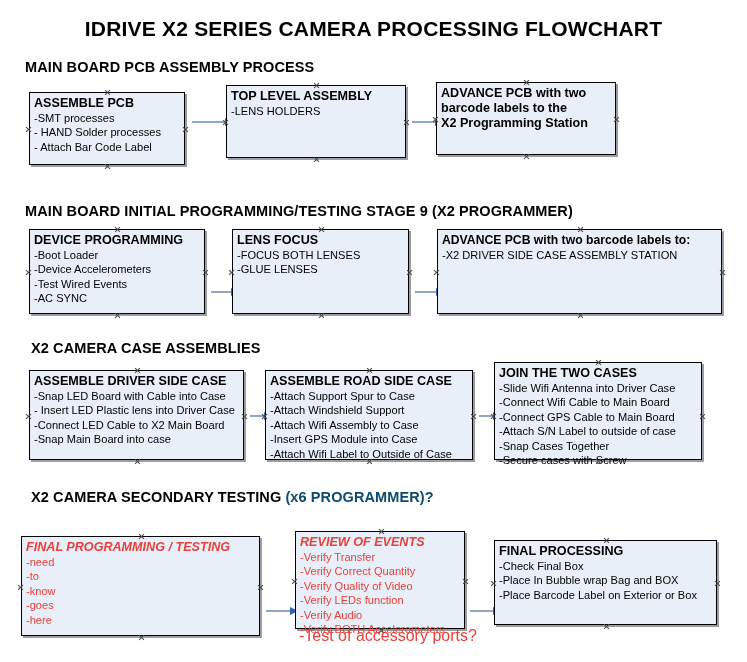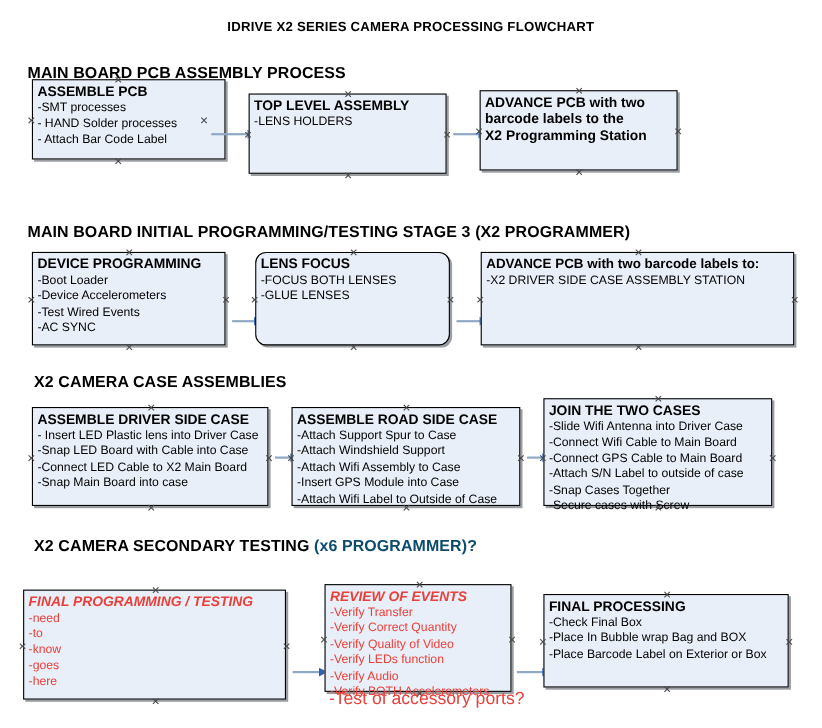--- a/index.html
+++ b/index.html
@@ -20,21 +20,21 @@
     left: 0; top: 0;
     width: 747px;
     height: 662px;
   }
 
   .title {
     position: absolute;
     left: 0; top: 17px;
     width: 747px;
     text-align: center;
-    font-size: 12px;
+    font-size: 21px;
     font-weight: bold;
     color: #000000;
     letter-spacing: 0.2px;
     white-space: nowrap;
   }
 
   .section-head {
     position: absolute;
     font-size: 14.5px;
     font-weight: bold;
@@ -117,21 +117,21 @@
 </style>
 </head>
 <body>
 
 <div id="canvas">
 
   <div class="title">IDRIVE X2  SERIES CAMERA PROCESSING FLOWCHART</div>
 
   <div class="section-head" style="left:25px; top:59px;">MAIN BOARD PCB ASSEMBLY PROCESS</div>
 
-  <div class="box" style="left:29px; top:72px; width:176px; height:73px;">
+  <div class="box" style="left:29px; top:92px; width:156px; height:73px;">
     <div class="bt">ASSEMBLE PCB</div>
     <div class="bl">-SMT processes</div>
     <div class="bl">- HAND Solder processes</div>
     <div class="bl">- Attach Bar Code Label</div>
     <div class="handle" style="left:74px; top:-4px;"></div>
     <div class="handle" style="left:74px; top:70px;"></div>
     <div class="handle" style="left:-5px; top:33px;"></div>
     <div class="handle" style="left:152px; top:33px;"></div>
   </div>
 
@@ -155,39 +155,39 @@
   <div class="box" style="left:436px; top:82px; width:180px; height:73px;">
     <div class="bt">ADVANCE PCB with two</div>
     <div class="bt">barcode labels to the</div>
     <div class="bt"> X2 Programming Station</div>
     <div class="handle" style="left:86px; top:-4px;"></div>
     <div class="handle" style="left:86px; top:70px;"></div>
     <div class="handle" style="left:-5px; top:33px;"></div>
     <div class="handle" style="left:176px; top:33px;"></div>
   </div>
 
-  <div class="section-head" style="left:25px; top:203px;">MAIN BOARD INITIAL PROGRAMMING/TESTING STAGE 3 (X2 PROGRAMMER)</div>
+  <div class="section-head" style="left:25px; top:203px;">MAIN BOARD INITIAL PROGRAMMING/TESTING STAGE 9 (X2 PROGRAMMER)</div>
 
   <div class="box" style="left:29px; top:229px; width:176px; height:85px;">
     <div class="bt">DEVICE PROGRAMMING</div>
     <div class="bl">-Boot Loader</div>
     <div class="bl">-Device Accelerometers</div>
     <div class="bl">-Test Wired Events</div>
     <div class="bl">-AC SYNC</div>
     <div class="handle" style="left:84px; top:-4px;"></div>
     <div class="handle" style="left:84px; top:82px;"></div>
     <div class="handle" style="left:-5px; top:39px;"></div>
     <div class="handle" style="left:172px; top:39px;"></div>
   </div>
 
   <div class="conn" style="left:211px; top:291px; width:21px;">
     <div class="head"></div>
   </div>
 
-  <div class="box" style="left:232px; top:229px; width:177px; height:85px;border-radius:10px;">
+  <div class="box" style="left:232px; top:229px; width:177px; height:85px;">
     <div class="bt">LENS FOCUS</div>
     <div class="bl">-FOCUS BOTH LENSES</div>
     <div class="bl">-GLUE LENSES</div>
     <div class="handle" style="left:85px; top:-4px;"></div>
     <div class="handle" style="left:85px; top:82px;"></div>
     <div class="handle" style="left:-5px; top:39px;"></div>
     <div class="handle" style="left:173px; top:39px;"></div>
   </div>
 
   <div class="conn" style="left:415px; top:291px; width:22px;">
@@ -200,22 +200,22 @@
     <div class="handle" style="left:139px; top:-4px;"></div>
     <div class="handle" style="left:139px; top:82px;"></div>
     <div class="handle" style="left:-5px; top:39px;"></div>
     <div class="handle" style="left:281px; top:39px;"></div>
   </div>
 
   <div class="section-head" style="left:31px; top:340px;">X2 CAMERA CASE ASSEMBLIES</div>
 
   <div class="box" style="left:29px; top:370px; width:215px; height:90px;">
     <div class="bt">ASSEMBLE DRIVER SIDE CASE</div>
+    <div class="bl">-Snap LED Board with Cable into Case</div>
     <div class="bl">- Insert LED Plastic lens into Driver Case</div>
-    <div class="bl">-Snap LED Board with Cable into Case</div>
     <div class="bl">-Connect LED Cable to X2 Main Board</div>
     <div class="bl">-Snap Main Board into case</div>
     <div class="handle" style="left:104px; top:-4px;"></div>
     <div class="handle" style="left:104px; top:87px;"></div>
     <div class="handle" style="left:-5px; top:42px;"></div>
     <div class="handle" style="left:211px; top:42px;"></div>
   </div>
 
   <div class="conn" style="left:250px; top:415px; width:15px;">
     <div class="head"></div>

